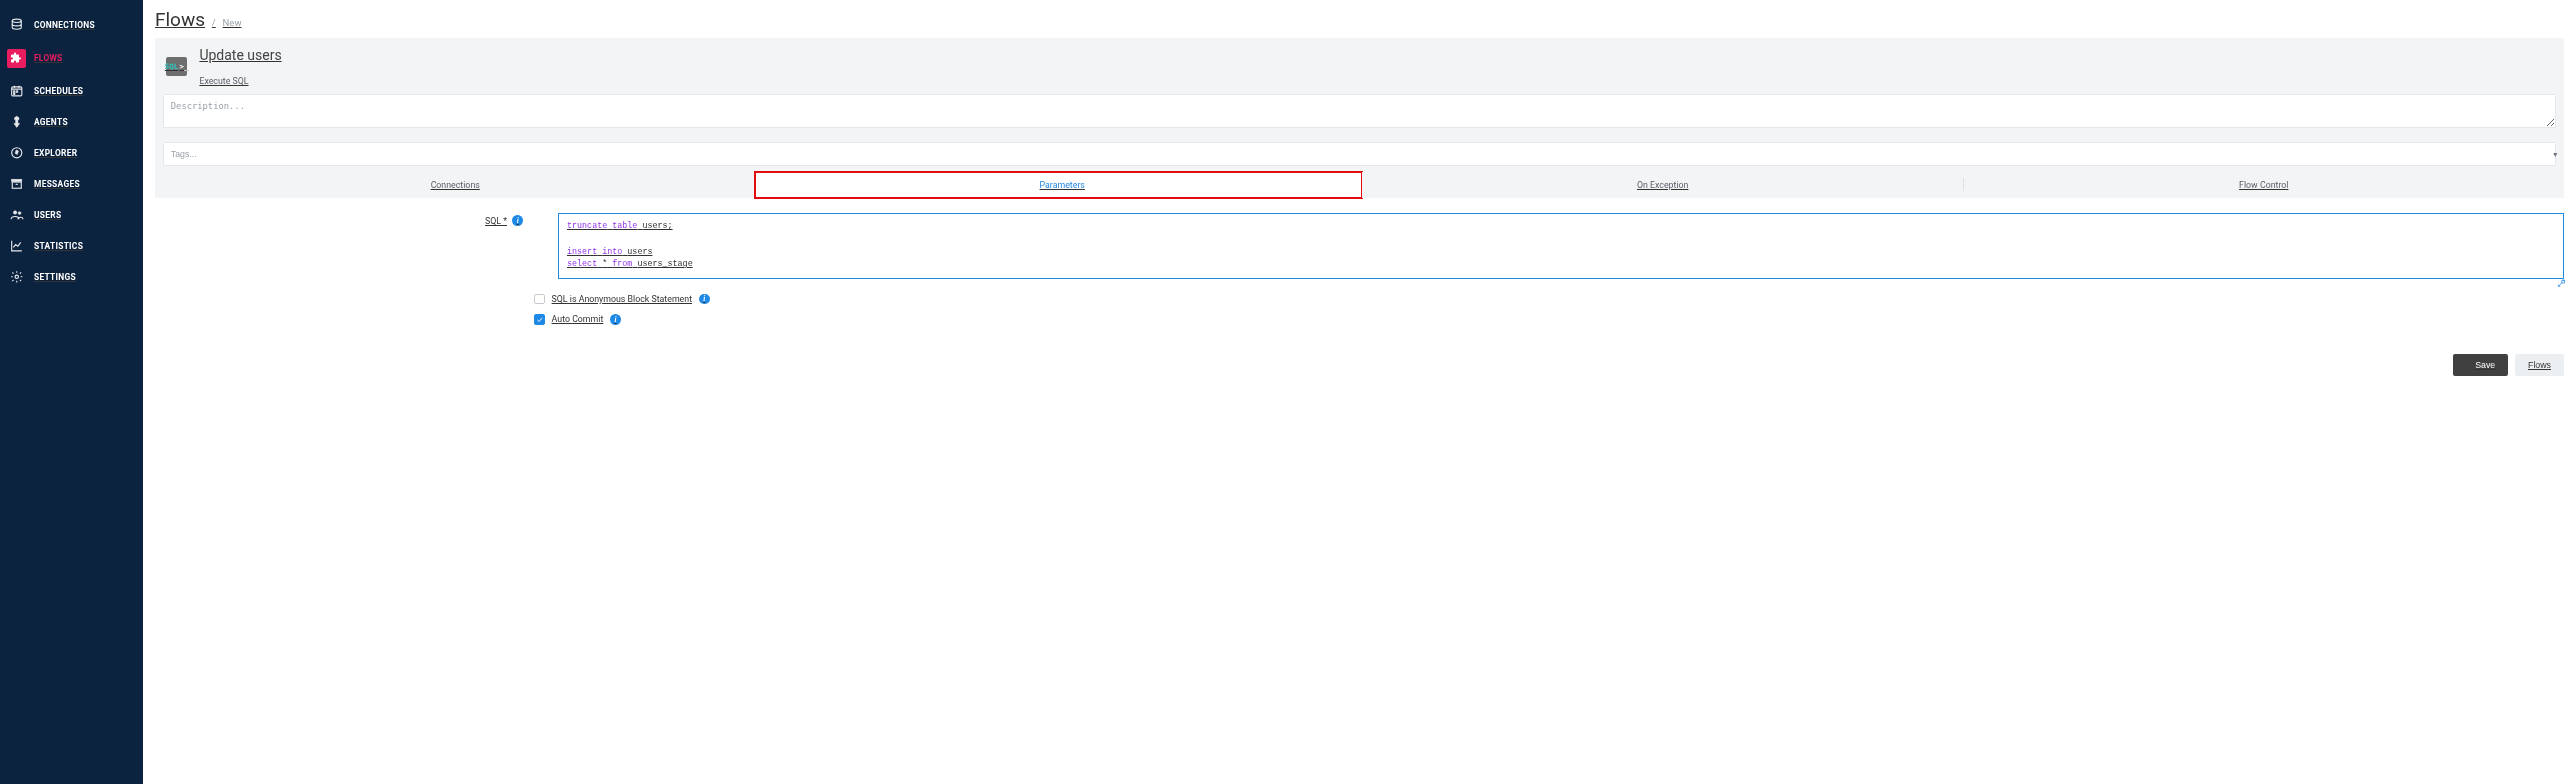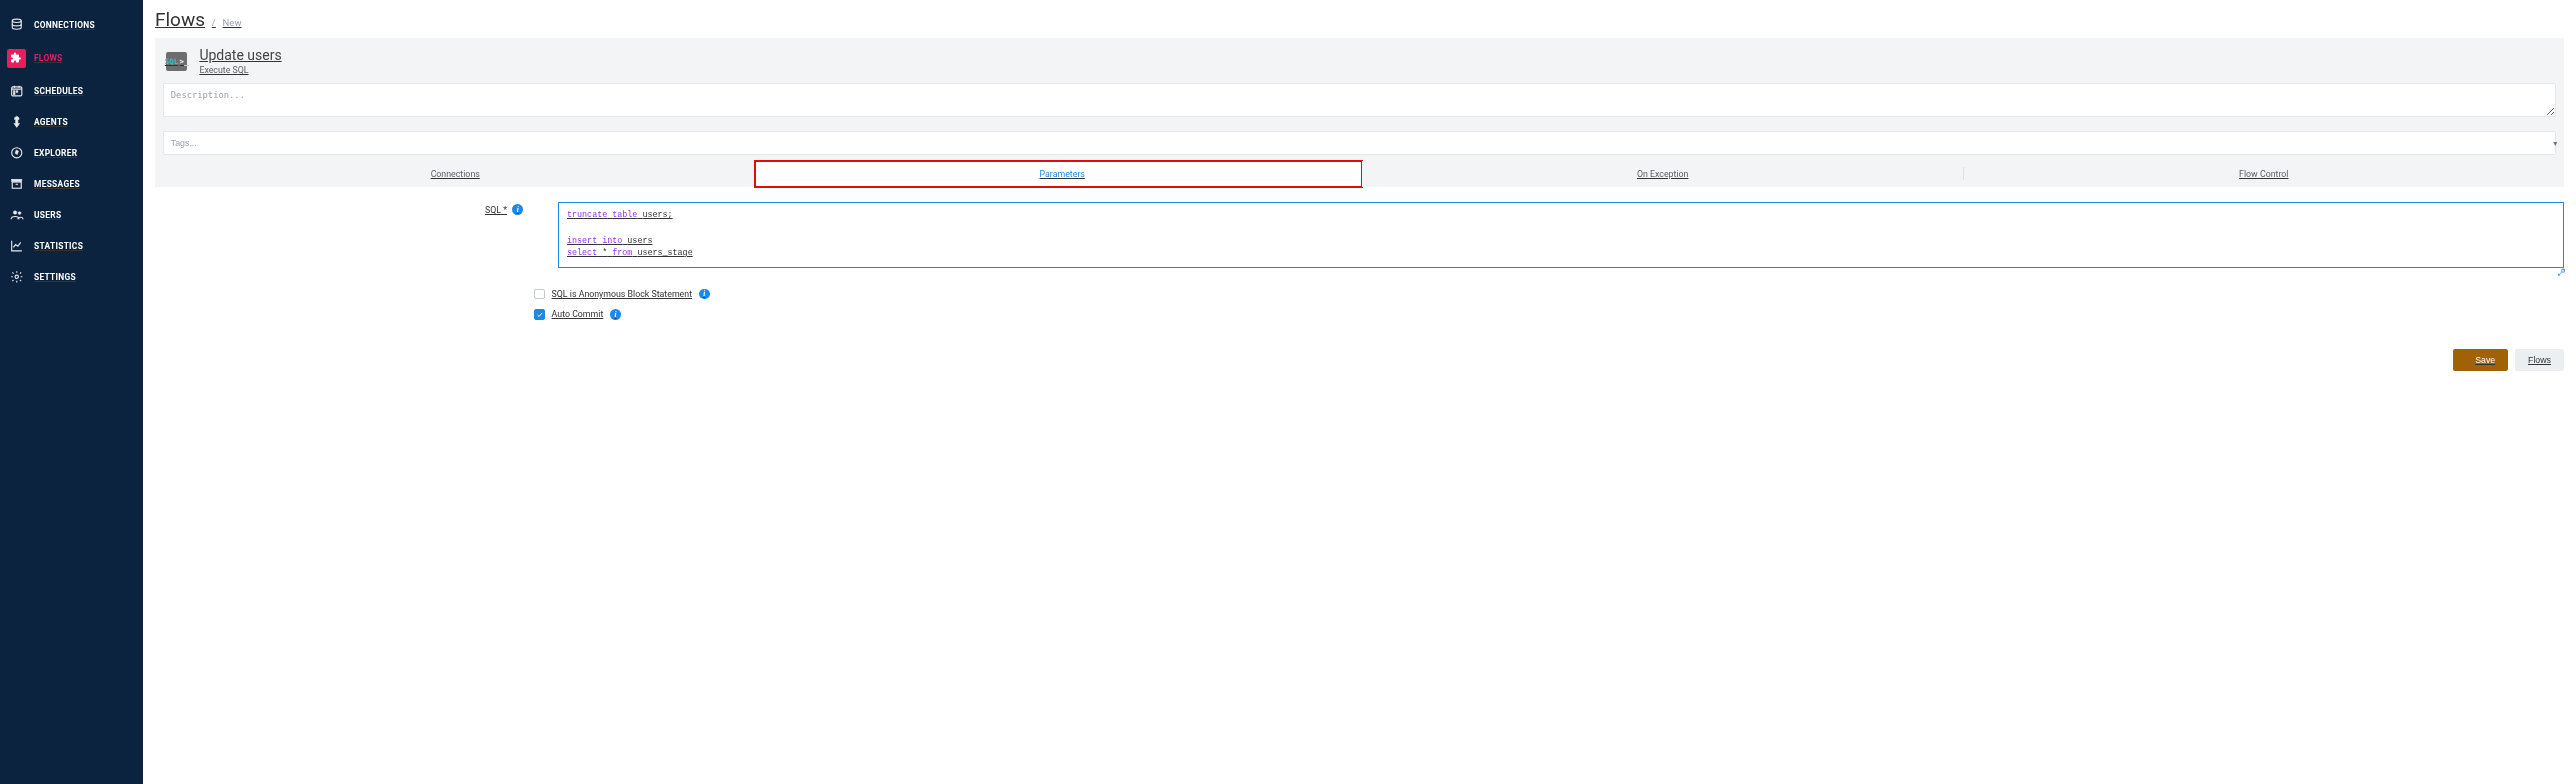--- a/index.html
+++ b/index.html
@@ -17,21 +17,21 @@
   .main { flex: 1; padding: 8px 12px 13.5px 12px; }
   .breadcrumb { display: flex; align-items: baseline; gap: 6.8px; margin-bottom: 6.8px; }
   .breadcrumb .root { font-size: 19px; color: #333; font-weight: 400; }
   .breadcrumb .sep { color: #9aa1a9; font-size: 9.5px; }
   .breadcrumb .leaf { color: #9aa1a9; font-size: 9.5px; }
   .panel { background: #f3f4f6; border-radius: 1.4px; padding: 0; }
   .flow-header { display: flex; align-items: center; gap: 12px; padding: 9.5px 10.8px 2.7px 10.8px; }
   .flow-header .badge { width: 21.6px; height: 19px; background: #6e6e6e; border-radius: 2px; display: inline-flex; align-items: center; justify-content: center; color: #2fc9c1; font-family: Menlo, Consolas, monospace; font-size: 7.4px; font-weight: 600; }
   .flow-header .badge span.gt { color: #fff; margin-left: 1.4px; }
   .flow-header .titles .title { font-size: 14px; color: #444; font-weight: 400; }
-  .flow-header .titles .subtitle { font-size: 8.8px; color: #5a6169; margin-top: 2px; }
+  .flow-header .titles .subtitle { font-size: 8.8px; color: #5a6169; margin-top: 13px; }
   .field-wrap { padding: 5.4px 8px; }
   .tags-field { position: relative; }
   .tags-input { width: 100%; background: #fff; border: 0.7px solid #e3e6ea; padding: 6px 23px 6px 6.8px; font-size: 8.8px; color: #333; border-radius: 1.4px; }
   .tags-input::placeholder, .desc-input::placeholder { color: #9aa1a9; }
   .chevron { position: absolute; right: 6.8px; top: 50%; transform: translateY(-50%); color: #6c757d; font-size: 8px; }
   .desc-input { width: 100%; background: #fff; border: 0.7px solid #e3e6ea; padding: 6px 6.8px; font-size: 8.8px; color: #333; border-radius: 1.4px; resize: vertical; min-height: 30px; }
   
   .tabs { display: flex; margin-top: 0px; }
   .tab { flex: 1; text-align: center; padding: 8px 5.4px; font-size: 8.8px; color: #5a6169; background: #f3f4f6; cursor: pointer; position: relative; }
   .tab.active { background: #fff; color: #1e88e5; }
@@ -47,21 +47,21 @@
   .tok-kw { color: #9333ea; }
   .tok-id { color: #333; }
   .edit-corner { position: absolute; right: -1.4px; bottom: -10.8px; color: #1e88e5; font-size: 8.8px; cursor: pointer; }
   .checkbox-row { display: flex; align-items: center; gap: 6.8px; margin-left: 379px; margin-bottom: 9.5px; font-size: 8.8px; color: #333; }
   .chk { width: 10.8px; height: 10.8px; border: 0.7px solid #c6cbd2; border-radius: 2px; display: inline-flex; align-items: center; justify-content: center; cursor: pointer; background: #fff; }
   .chk.checked { background: #1e88e5; border-color: #1e88e5; color: #fff; }
   .chk.checked svg { width: 7.4px; height: 7.4px; stroke: #fff; stroke-width: 3; fill: none; }
   
   .footer { display: flex; justify-content: flex-end; gap: 6.8px; margin-top: 13.5px; }
   .btn { padding: 4.7px 12px; font-size: 8.8px; border-radius: 2px; cursor: pointer; border: 0.7px solid transparent; }
-  .btn-primary { background: #a16207; color: #fff; padding-left: 21px; }
+  .btn-primary { background: #404040; color: #fff; padding-left: 21px; }
   .btn-secondary { background: #eceff2; color: #333; }
 </style>
 </head>
 <body>
 
 <div class="app">
 
   <nav class="sidebar">
     <div class="side-item">
       <span class="icon">
@@ -207,21 +207,21 @@
 <span class="tok-kw">select</span> <span class="tok-id">*</span> <span class="tok-kw">from</span> <span class="tok-id">users_stage</span></div>
           <span class="edit-corner">
             <svg width="8.8" height="8.8" viewBox="0 0 24 24" fill="none" stroke="#1e88e5" stroke-width="2">
                 <path d="M4 20h5M4 20v-5M4 20L14 10M20 4h-5M20 4v5"></path>
                 <rect x="13" y="3" width="8" height="8" rx="1"></rect>
               </svg>
           </span>
         </div>
       </div>
 
-      <div class="checkbox-row" style="margin-top:21px;">
+      <div class="checkbox-row" style="margin-top:15px;">
         <span class="chk"></span>
         <span>SQL is Anonymous Block Statement</span>
         <span class="info-icon">i</span>
       </div>
 
       <div class="checkbox-row">
         <span class="chk checked">
           <svg viewBox="0 0 24 24">
               <polyline points="5 13 10 18 20 6"></polyline>
             </svg>

